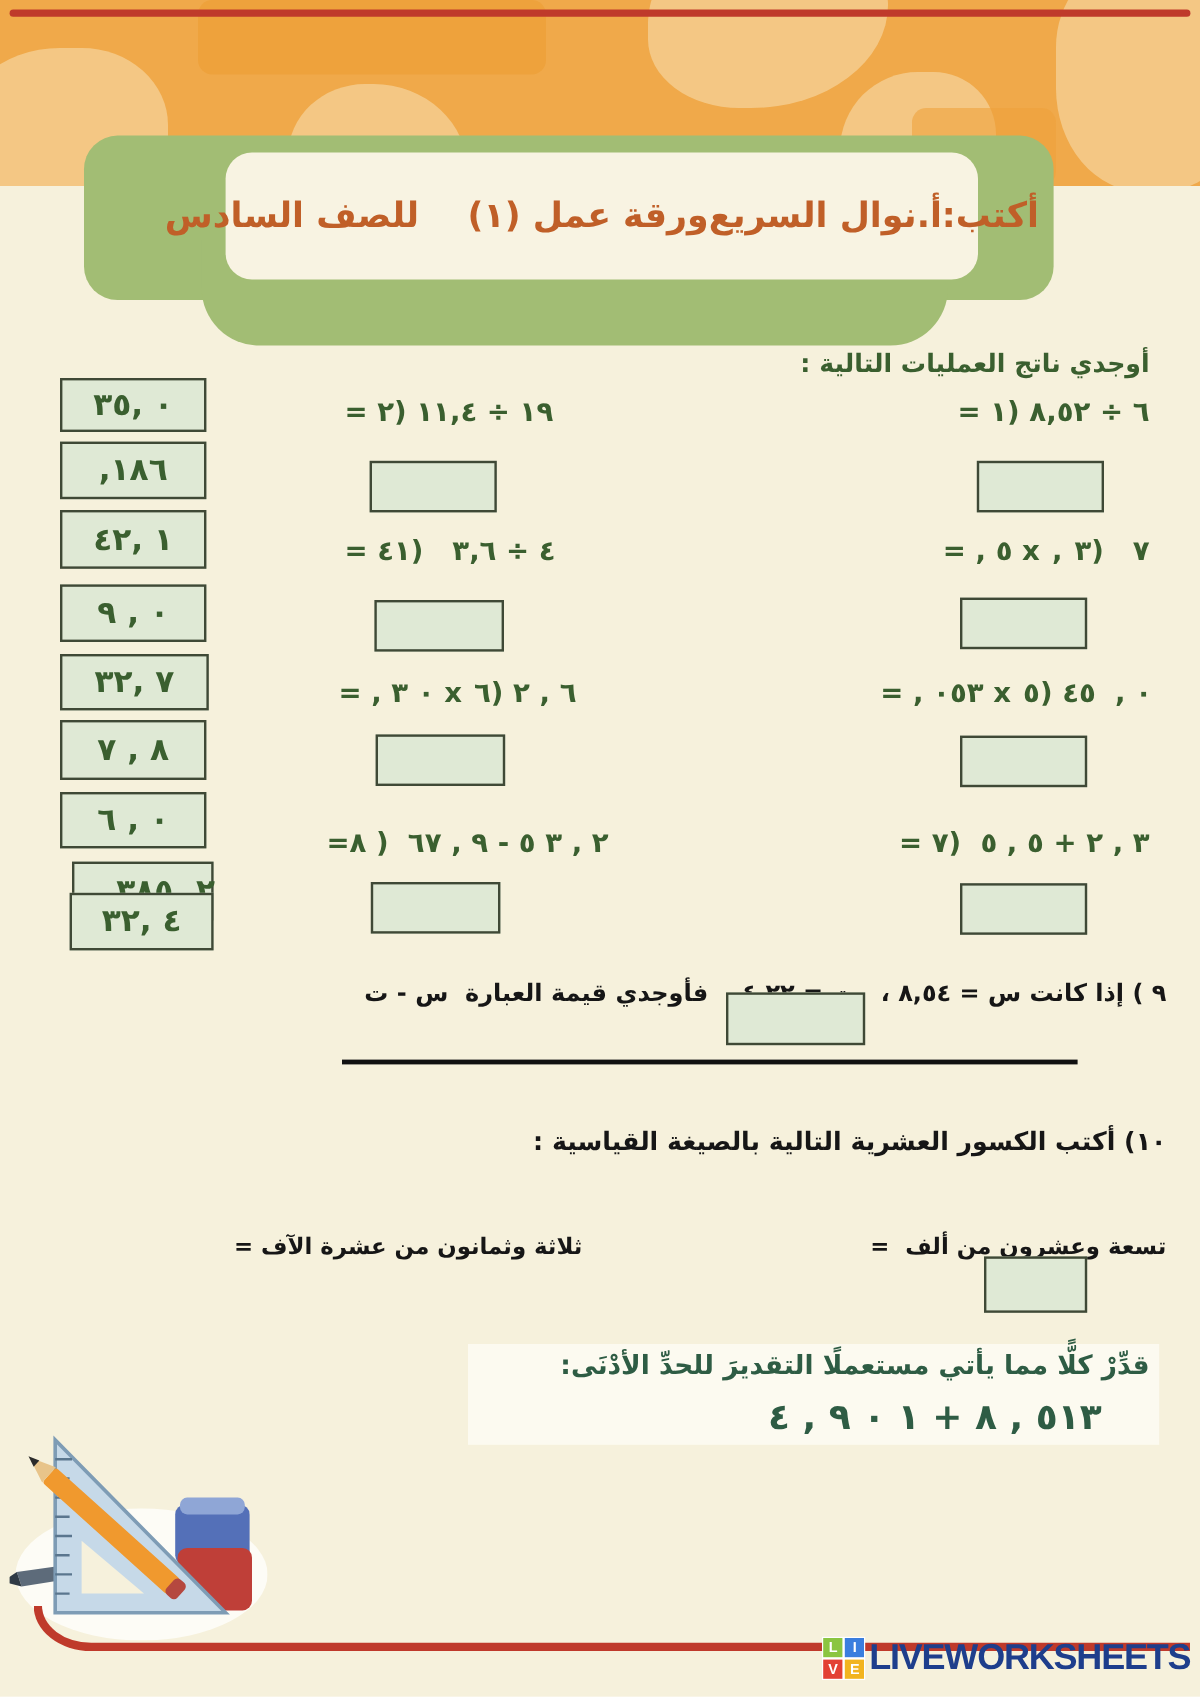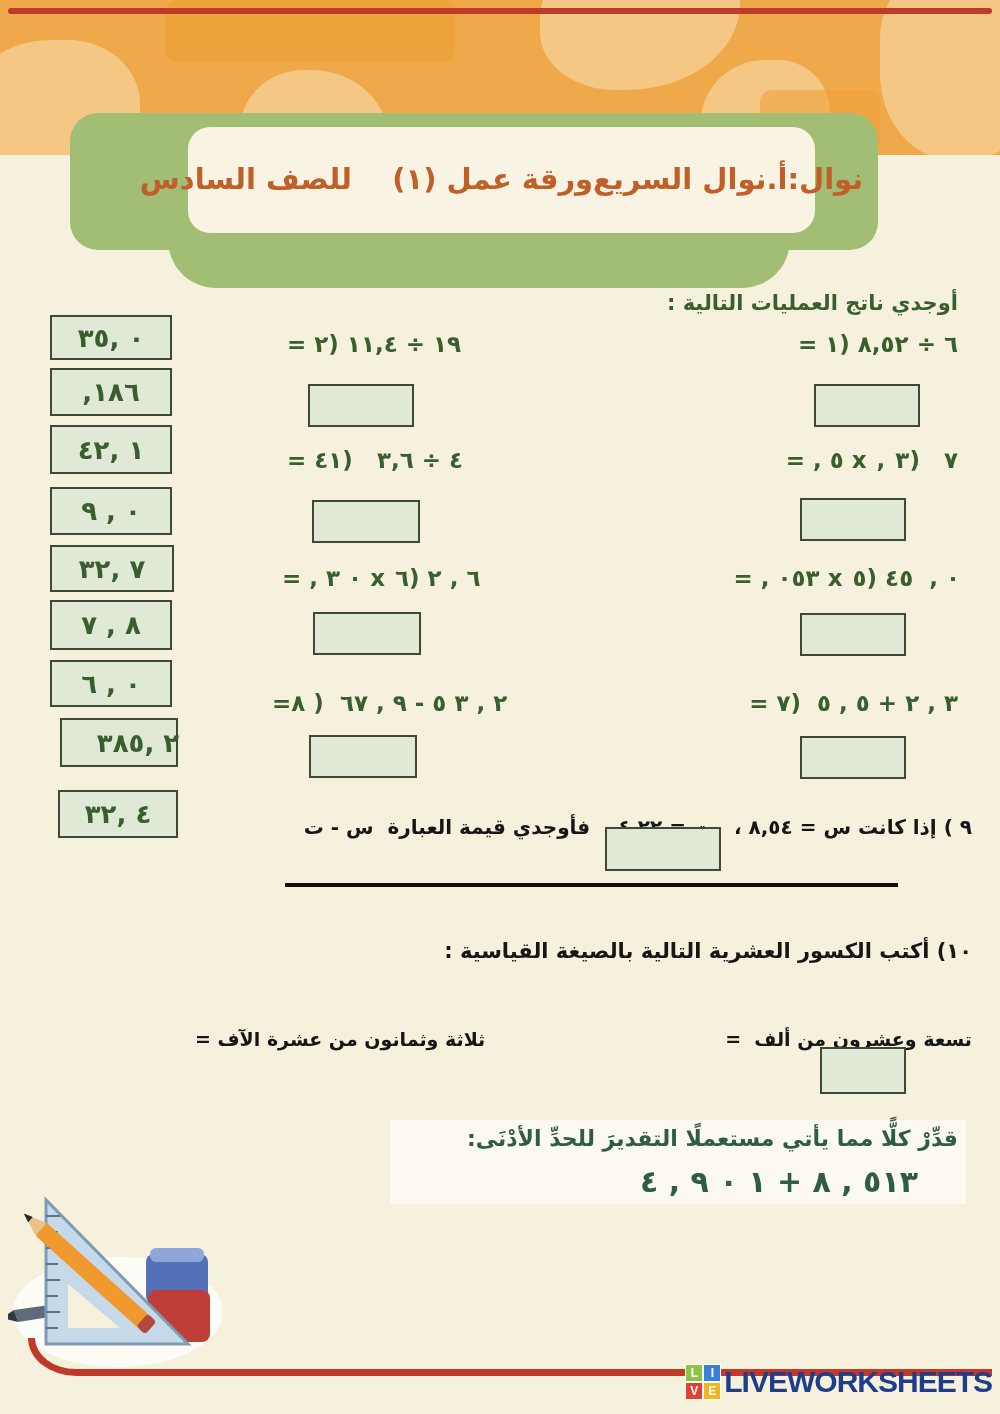--- a/index.html
+++ b/index.html
@@ -62,21 +62,21 @@
     <div class="blob" style="left:880px;top:-30px;width:160px;height:190px;border-radius:40% 60% 50% 50%;"></div>
     <div class="blob2" style="left:165px;top:0;width:290px;height:62px;"></div>
     <div class="blob2" style="left:760px;top:90px;width:120px;height:65px;opacity:.6;"></div>
   </div>
   <div class="redline-top"></div>
 
   <div class="plaque-top"></div>
   <div class="plaque-bottom"></div>
   <div class="title-card">
     <div class="title-line">ورقة عمل (١)    للصف السادس</div>
-    <div class="title-line">نوال:أ.نوال السريع</div>
+    <div class="title-line">أكتب:أ.نوال السريع</div>
   </div>
 
   <div class="green-rtl" style="right:42px;top:291px;">أوجدي ناتج العمليات التالية :</div>
 
   <div class="eq" style="right:42px;top:331px;">= ٦ ÷ ٨,٥٢ (١</div>
   <div class="abox" style="left:814px;top:384px;width:106px;height:43px;"></div>
 
   <div class="eq" style="left:287px;top:331px;">= ١٩ ÷ ١١,٤ (٢</div>
   <div class="abox" style="left:308px;top:384px;width:106px;height:43px;"></div>
 
@@ -114,21 +114,21 @@
   </div>
 
   <div class="bank" style="left:50px;top:315px;width:122px;height:45px;">٠ ,٣٥</div>
   <div class="bank" style="left:50px;top:368px;width:122px;height:48px;">,١٨٦</div>
   <div class="bank" style="left:50px;top:425px;width:122px;height:49px;">١ ,٤٢</div>
   <div class="bank" style="left:50px;top:487px;width:122px;height:48px;">٠ , ٩</div>
   <div class="bank" style="left:50px;top:545px;width:124px;height:47px;">٧ ,٣٢</div>
   <div class="bank" style="left:50px;top:600px;width:122px;height:50px;">٨ , ٧</div>
   <div class="bank" style="left:50px;top:660px;width:122px;height:47px;">٠ , ٦</div>
   <div class="bank" style="left:60px;top:718px;width:118px;height:49px;padding-left:38px;">٢ ,٣٨٥</div>
-  <div class="bank" style="left:58px;top:790px;width:120px;height:48px;">٤ ,٣٢</div>
+  <div class="bank" style="left:58px;top:744px;width:120px;height:48px;">٤ ,٣٢</div>
 
   <svg class="illus" width="215" height="175" viewBox="0 0 215 175">
     <ellipse cx="110" cy="120" rx="105" ry="55" fill="#fdfcf6"></ellipse>
 
     <g>
       <rect x="138" y="62" width="62" height="50" rx="8" fill="#5470b8"></rect>
       <rect x="140" y="98" width="62" height="52" rx="8" fill="#bf3f38"></rect>
       <rect x="142" y="56" width="54" height="14" rx="6" fill="#8fa6d6"></rect>
     </g>
 

